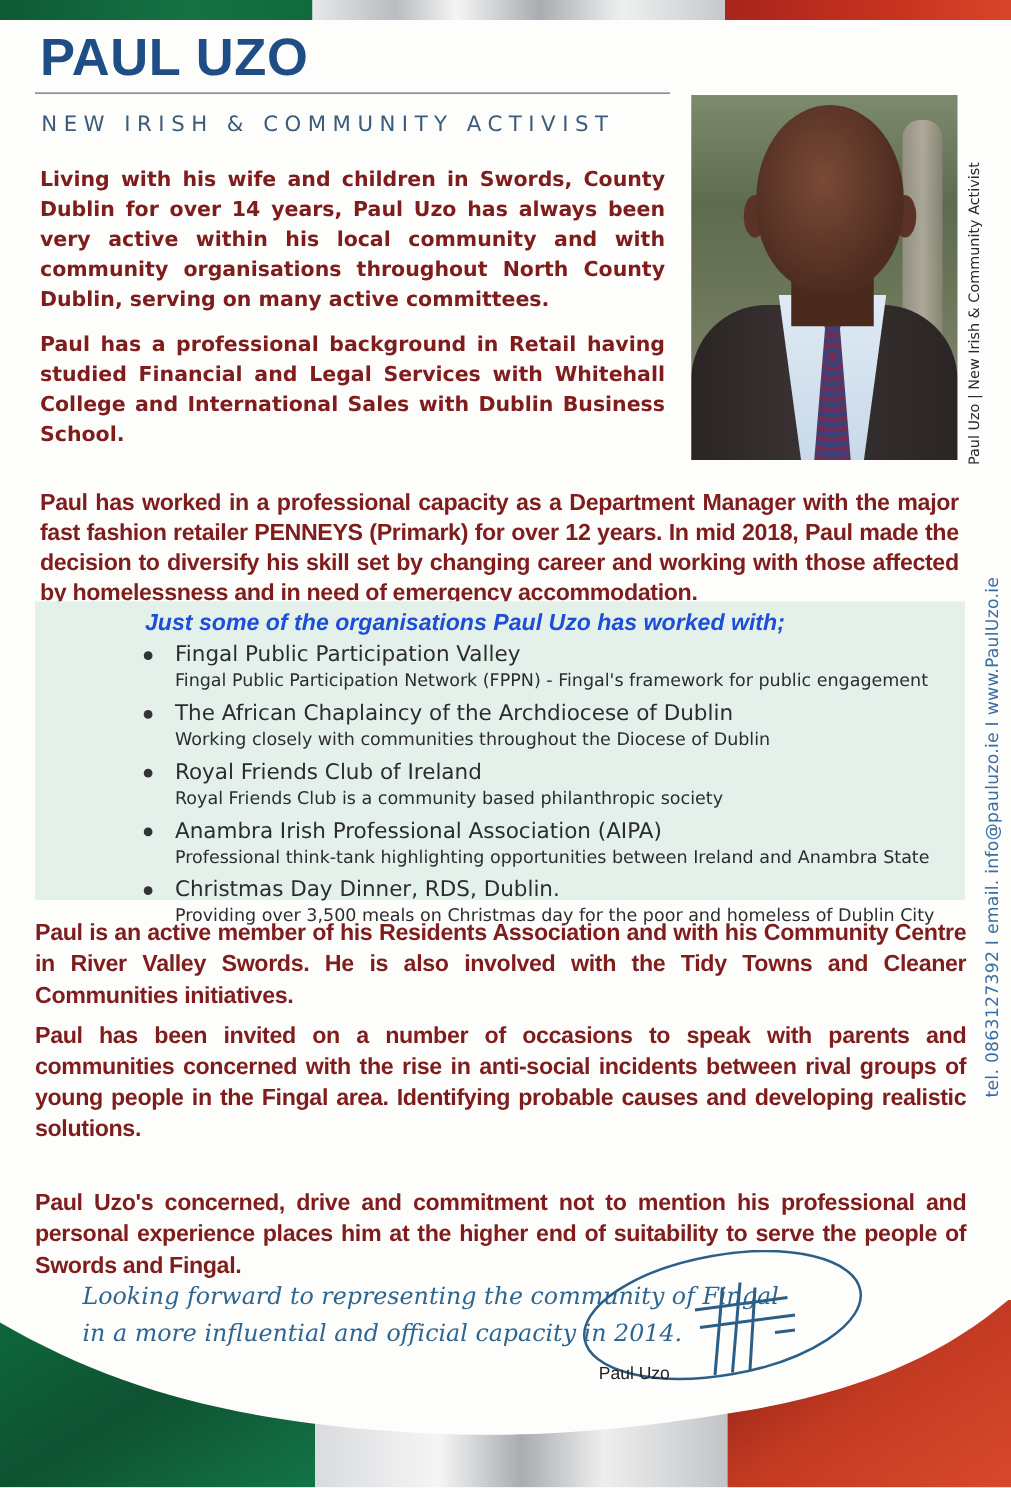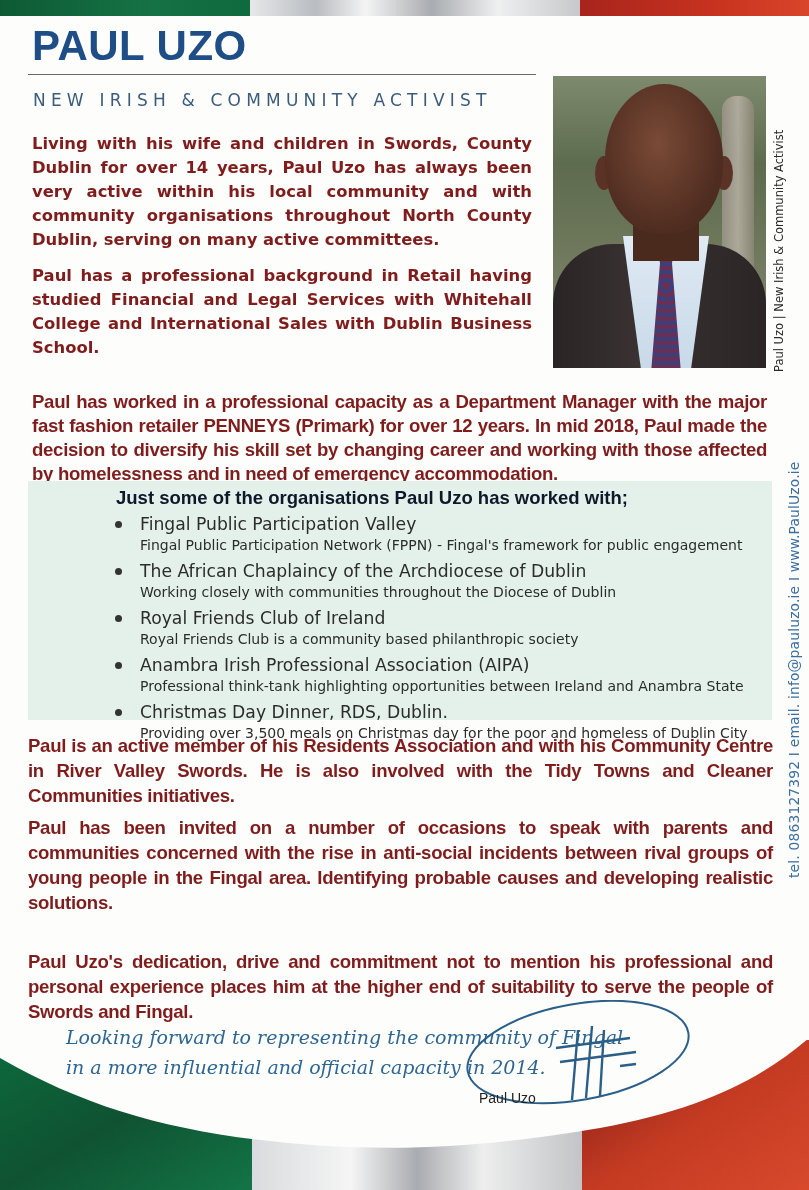--- a/index.html
+++ b/index.html
@@ -35,21 +35,21 @@
   .photo .neck { position: absolute; left: 80px; top: 145px; width: 66px; height: 40px; background: #4b2a1e; }
   .photo .jacket { position: absolute; left: 0; top: 168px; width: 213px; height: 130px; background: linear-gradient(90deg,#2a2424,#3a3232 40%,#2b2525); border-radius: 60px 60px 0 0; }
   .photo .shirt { position: absolute; left: 70px; top: 160px; width: 86px; height: 140px; background: linear-gradient(180deg,#dfeaf4,#c7d8e8); clip-path: polygon(0 0,100% 0,78% 100%,22% 100%); }
   .photo .tie { position: absolute; left: 98px; top: 172px; width: 30px; height: 125px; background: repeating-radial-gradient(circle at 50% 30%, #6b2f55 0 4px, #3c3f78 4px 8px); clip-path: polygon(20% 0,80% 0,70% 12%,100% 100%,0 100%,30% 12%); }
 
   .side-caption { position: absolute; left: 772px; top: 372px; transform: rotate(-90deg); transform-origin: left top; width: 300px; font-size: 11.5px; color: #2a2a2a; white-space: nowrap; }
   .side-contact { position: absolute; left: 786px; top: 878px; transform: rotate(-90deg); transform-origin: left top; width: 520px; font-size: 13.8px; color: #3b6ea0; white-space: nowrap; letter-spacing: 0.2px; }
 
   
   .orgs { position: absolute; left: 28px; top: 481px; width: 744px; height: 239px; background: #e3f1ea; }
-  .orgs-heading { position: absolute; left: 88px; top: 6px; font-family: "Liberation Sans", sans-serif; font-weight: bold; font-size: 18.5px; color: #0f172a; }
+  .orgs-heading { position: absolute; left: 88px; top: 6px; font-family: "Liberation Sans", sans-serif; font-style: italic; font-weight: bold; font-size: 18.5px; color: #1d4ed8; }
   .org-list { position: absolute; left: 84px; top: 32px; list-style: none; }
   .org-item { position: relative; padding-left: 28px; height: 47px; }
   .org-bullet { position: absolute; left: 3px; top: 8px; width: 7px; height: 7px; border-radius: 50%; background: #333; }
   .org-name { display: block; font-size: 17.2px; line-height: 22px; color: #2c2c2c; }
   .org-desc { display: block; font-size: 14px; line-height: 20px; color: #2c2c2c; }
 
   
   .closing { position: absolute; left: 66px; top: 1022px; font-family: "DejaVu Serif", serif; font-style: italic; font-size: 19px; line-height: 30px; color: #2e6692; }
   .sig-svg { position: absolute; left: 460px; top: 1000px; width: 240px; height: 120px; }
   .sig-name { position: absolute; left: 479px; top: 1090px; font-family: "Liberation Sans", sans-serif; font-size: 14px; color: #222; }
@@ -113,21 +113,21 @@
     <li class="org-item">
       <span class="org-bullet"></span>
       <span class="org-name">Christmas Day Dinner, RDS, Dublin.</span>
       <span class="org-desc">Providing over 3,500 meals on Christmas day for the poor and homeless of Dublin City</span>
     </li>
   </ul>
 </section>
 
 <p class="para cond p4">Paul is an active member of his Residents Association and with his Community Centre in River Valley Swords. He is also involved with the Tidy Towns and Cleaner Communities initiatives.</p>
 <p class="para cond p5">Paul has been invited on a number of occasions to speak with parents and communities concerned with the rise in anti-social incidents between rival groups of young people in the Fingal area. Identifying probable causes and developing realistic solutions.</p>
-<p class="para cond p6">Paul Uzo's dedication, drive and commitment not to mention his professional and personal experience places him at the higher end of suitability to serve the people of Swords and Fingal.</p>
+<p class="para cond p6">Paul Uzo's concerned, drive and commitment not to mention his professional and personal experience places him at the higher end of suitability to serve the people of Swords and Fingal.</p>
 
 <div class="side-contact">tel. 0863127392  I  email. info@pauluzo.ie  I  www.PaulUzo.ie</div>
 
 <svg class="flag-bottom" viewBox="0 0 809 150" preserveAspectRatio="none">
   <defs>
     <linearGradient id="gg" x1="0" y1="0" x2="1" y2="1">
       <stop offset="0" stop-color="#0d6a3e"></stop>
         <stop offset=".5" stop-color="#0f5232"></stop>
         <stop offset="1" stop-color="#137447"></stop>
     </linearGradient>

